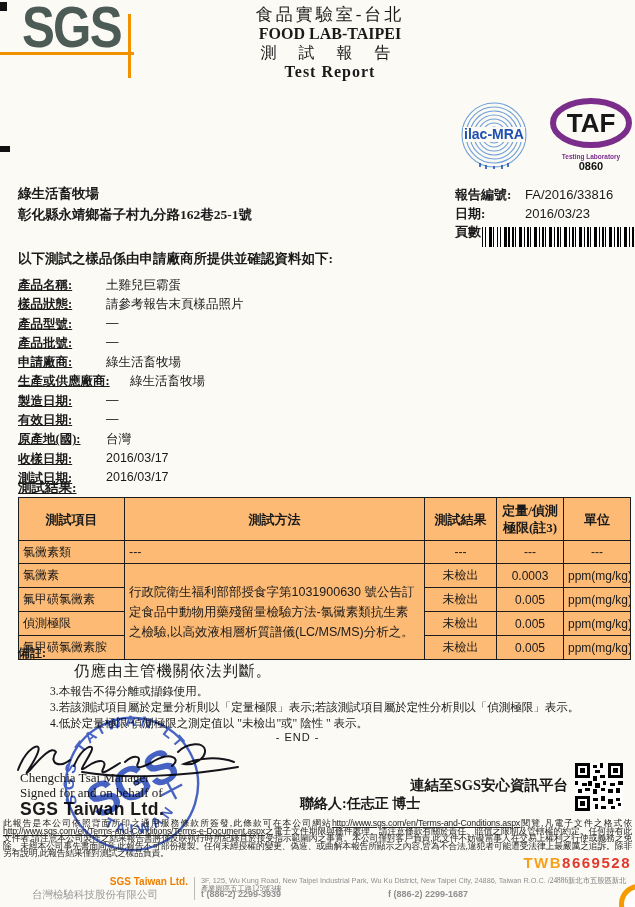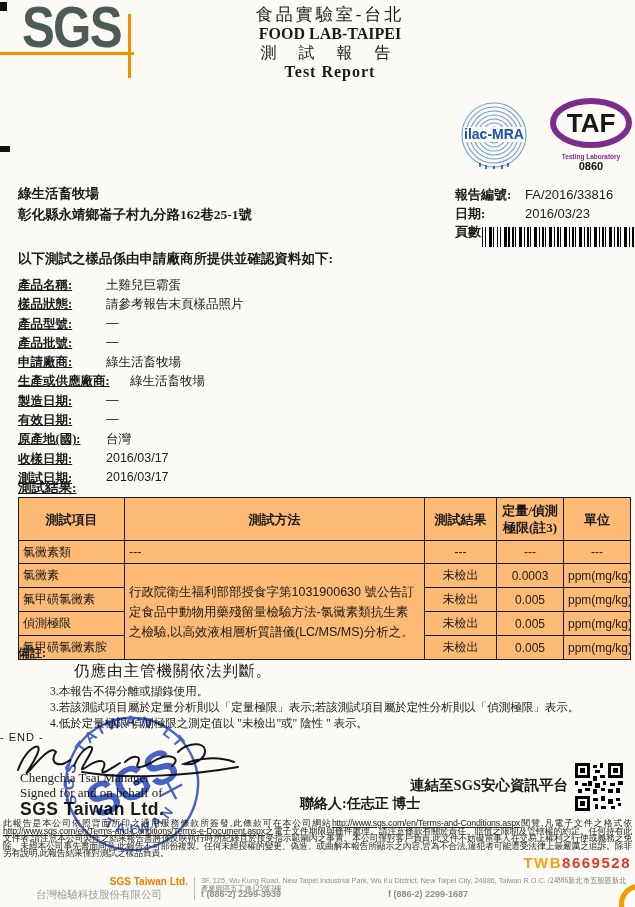--- a/index.html
+++ b/index.html
@@ -45,40 +45,40 @@
   td.item{font-size:12px;text-align:left;margin-left:44px;}
   td.method{font-size:12.5px;text-align:left;vertical-align:middle;line-height:1.6;padding:2px 7px;}
   td.c{font-size:12px;text-align:center;}
   
   .note-label{left:18px;top:645px;font-size:12px;font-weight:bold;}
   .note1a{left:50px;top:638px;font-size:15.5px;letter-spacing:.5px;}
   .note1b{left:74px;top:661px;font-size:15.5px;letter-spacing:1px;}
   .note2{left:50px;top:684px;font-size:11.5px;}
   .note3{left:50px;top:700px;font-size:11.5px;}
   .note4{left:50px;top:716px;font-size:11.5px;}
-  .endmark{left:0;top:731px;width:595px;font-size:11px;letter-spacing:1px;}
+  .endmark{left:0;top:731px;width:595px;text-align:center;font-size:11px;letter-spacing:1px;}
   
   .sig-svg{left:12px;top:736px;}
   .sig-name{left:20px;top:770px;font-size:13px;}
   .sig-for{left:20px;top:785px;font-size:13px;}
   .sig-co{left:20px;top:799px;font-size:17.5px;font-weight:bold;letter-spacing:.5px;}
   .stamp{left:48px;top:700px;mix-blend-mode:multiply;opacity:.88;}
   
   .plat1{left:300px;top:776px;width:268px;text-align:right;font-weight:bold;font-size:14.5px;}
   .plat2{left:300px;top:795px;width:268px;text-align:left;font-weight:bold;font-size:14px;}
   .qr{left:575px;top:763px;}
   
   .disc{left:3px;top:820px;width:629px;font-size:8.8px;line-height:7.5px;text-align:justify;color:#222;letter-spacing:-.2px;}
   .disc .u{text-decoration:underline;}
   .docno{right:4px;top:854px;font-size:15px;font-weight:bold;letter-spacing:1.5px;}
   .docno .p1{color:#f5a11c;}
   .docno .p2{color:#e2382c;}
   
   .f-en{left:40px;top:876px;width:148px;text-align:right;color:#f07f00;font-weight:bold;font-size:10px;}
-  .f-zh{left:25px;top:888px;width:148px;text-align:center;color:#9b9b9b;font-size:10.5px;}
+  .f-zh{left:32px;top:888px;width:148px;text-align:left;color:#9b9b9b;font-size:10.5px;}
   .f-div{left:194px;top:877px;width:1px;height:23px;background:#bbb;}
   .f-addr{left:201px;top:877px;width:432px;color:#8f8f8f;font-size:7.3px;line-height:8px;}
   .f-addr .zh{color:#7a7a7a;font-family:"Liberation Serif","DejaVu Serif",serif;}
   .f-tel{left:201px;top:889px;color:#8f8f8f;font-weight:bold;font-size:9px;}
   .f-fax{left:388px;top:889px;color:#8f8f8f;font-weight:bold;font-size:9px;}
   .f-web{left:498px;top:912px;color:#8f8f8f;font-size:8.5px;margin-left:27px;}
   
   .mark1{left:0;top:2px;width:7px;height:9px;background:#111;}
   .mark2{left:0;top:146px;width:10px;height:6px;background:#111;}
   .corner{left:619px;top:884px;width:30px;height:30px;border:5px solid #f59a00;border-radius:50%;background:#fff;}

